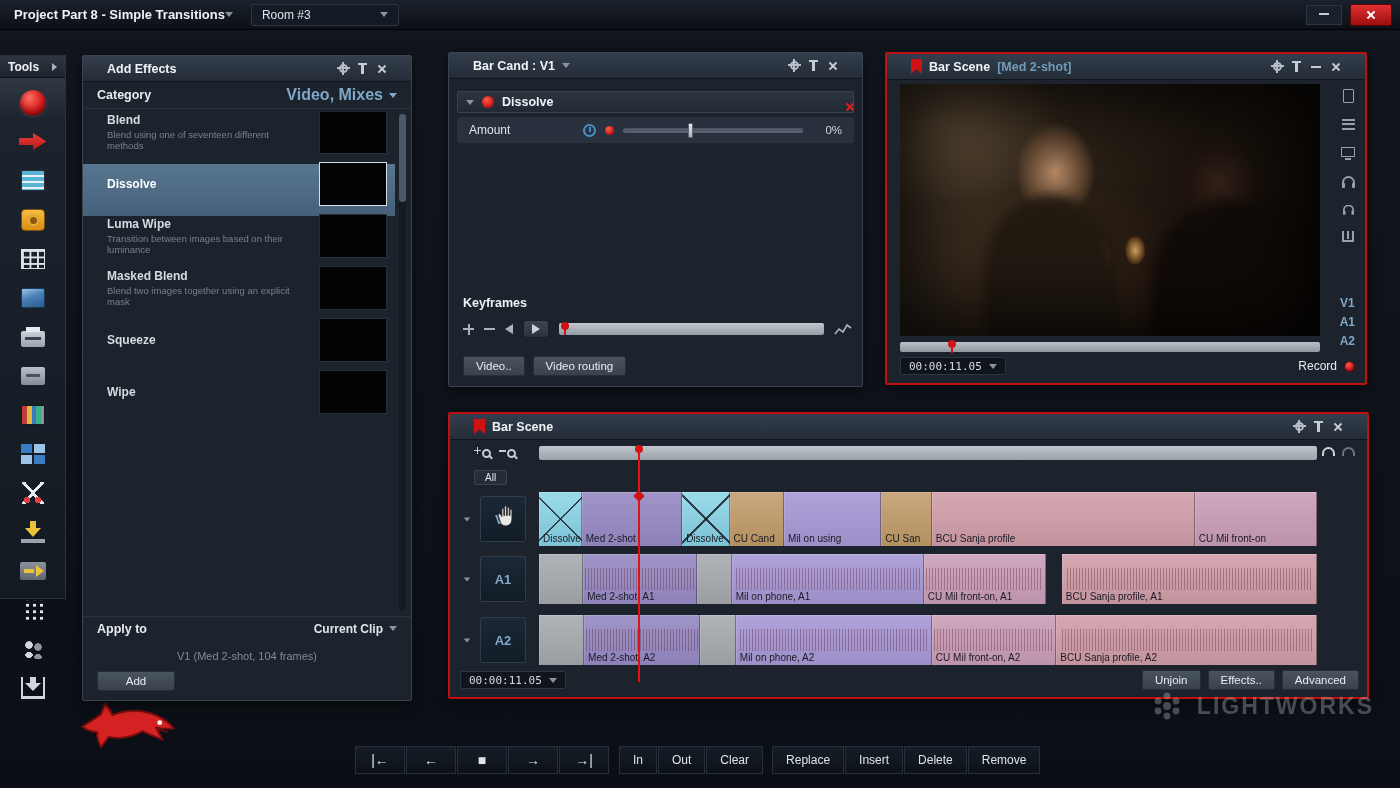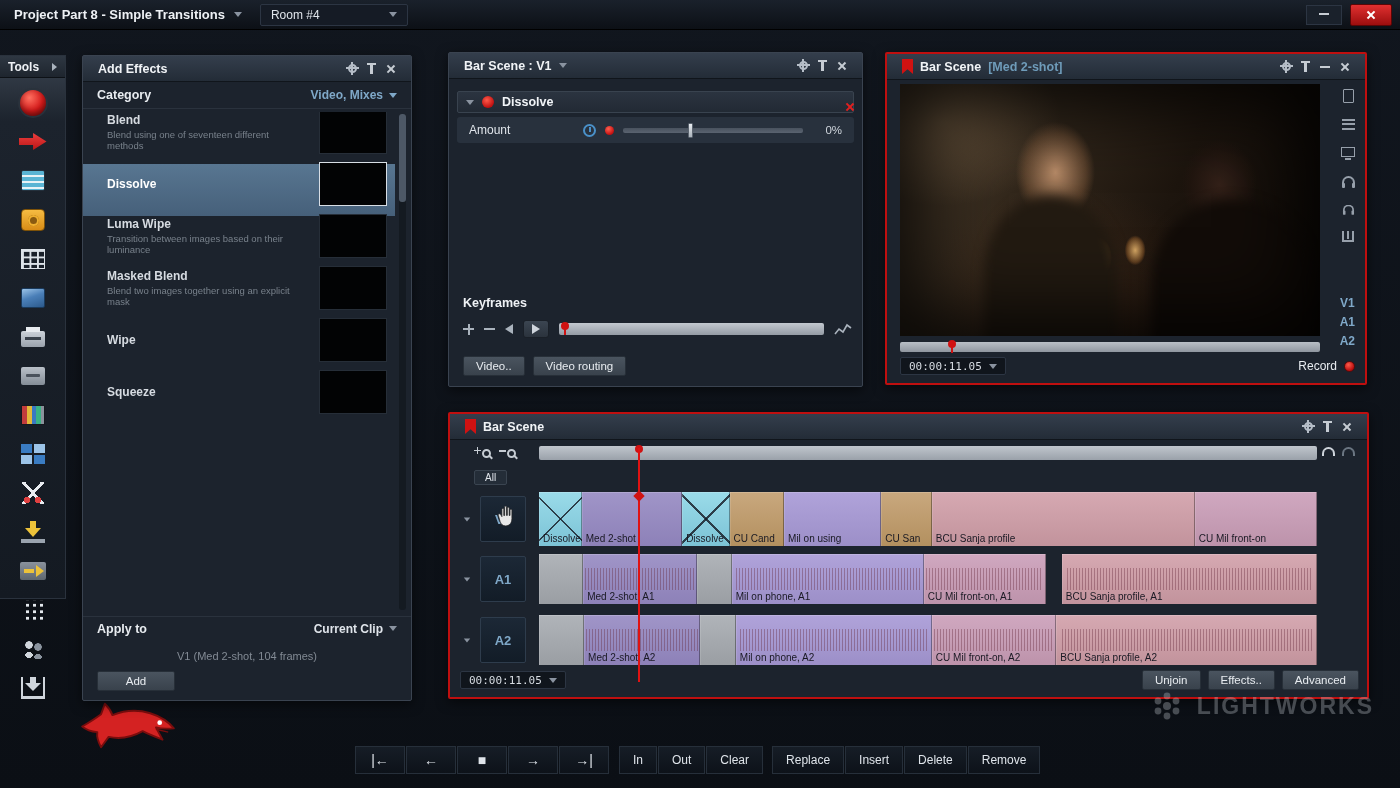--- a/index.html
+++ b/index.html
@@ -15,31 +15,31 @@
   .x-ico::before{transform:rotate(45deg)}.x-ico::after{transform:rotate(-45deg)}
   .gear-ico{width:9px;height:9px;border-radius:50%;border:2px solid #b6bec8;position:relative}
   .gear-ico::before{content:'';position:absolute;left:1.3px;top:-4px;width:2.2px;height:13px;background:#b6bec8}
   .gear-ico::after{content:'';position:absolute;left:-4px;top:1.3px;width:13px;height:2.2px;background:#b6bec8}
   .pin-ico{position:relative;width:9px;height:11px}
   .pin-ico::before{content:'';position:absolute;left:0;top:0;width:9px;height:2.2px;background:#c6ccd3}
   .pin-ico::after{content:'';position:absolute;left:3.4px;top:2px;width:2.2px;height:9px;background:#c6ccd3}
   .min-ico{width:10px;height:2px;background:#c6ccd3;margin-top:7px}
   .panel{position:absolute;background:#1c232d;border:1px solid #3a4350;box-shadow:0 3px 12px rgba(0,0,0,.55);border-radius:2px}
   .red-border{border:2px solid #bf0f0f}
-  .panel-header{height:26px;background:linear-gradient(#343e4c,#232c37);display:flex;align-items:center;gap:7px;padding:0 15px;border-bottom:1px solid #10151b}
+  .panel-header{height:26px;background:linear-gradient(#343e4c,#232c37);display:flex;align-items:center;gap:7px;padding:0 24px;border-bottom:1px solid #10151b}
   .ph-title{font-weight:bold;font-size:12.5px;color:#f0f3f6;white-space:nowrap}
   .ph-sub{font-weight:bold;font-size:12.5px;color:#6f9cba;white-space:nowrap}
   .ph-icons{margin-left:auto;display:flex;align-items:center;gap:10px}
   .flag{width:11px;height:15px;background:#d01212;clip-path:polygon(0 0,100% 0,100% 100%,50% 68%,0 100%)}
   .btn{height:20px;padding:0 12px;background:linear-gradient(#4a545f,#39424c);border:1px solid #272f38;border-radius:2px;color:#e8ecf0;font-size:11.5px;display:flex;align-items:center;justify-content:center;white-space:nowrap}
   .tc-box{height:18px;background:#10151c;border:1px solid #2c3543;border-radius:2px;display:flex;align-items:center;gap:7px;padding:0 8px;font-family:"DejaVu Sans Mono",monospace;font-size:11px;color:#d8dde3}
 
   
   .titlebar{position:absolute;top:0;left:0;right:0;height:30px;background:linear-gradient(#1a212b,#0c1016);display:flex;align-items:center;padding:0 8px;border-bottom:1px solid #000}
-  .proj-dd{display:flex;align-items:center;gap:9px;padding:0 6px;height:24px}
+  .proj-dd{display:flex;align-items:center;padding:0 6px;height:24px}
   .proj-title{font-weight:bold;font-size:13px;color:#eef1f5}
   .room-dd{margin-left:12px;width:148px;height:22px;background:#151b25;border:1px solid #2c3543;border-radius:2px;display:flex;align-items:center;padding:0 10px;font-size:12px;color:#dfe4ea}
   .room-dd .tri-down{margin-left:auto}
   .win-controls{margin-left:auto;display:flex;align-items:center;gap:8px}
   .win-min{width:36px;height:20px;background:#1a212b;border:1px solid #2c3543;display:flex;justify-content:center}
   .win-close{width:42px;height:22px;background:linear-gradient(#e03030,#9c0e0e);border:1px solid #5a0606;border-radius:2px;display:flex;align-items:center;justify-content:center;position:relative}
   .win-close .x-ico::before,.win-close .x-ico::after{background:#fff;width:2.2px}
 
   
   .tools-panel{position:absolute;left:0;top:55px;width:66px;height:544px;background:linear-gradient(#3a434f,#1c232d 12%,#141a22);border:1px solid #2a323d;border-left:none}
@@ -72,21 +72,21 @@
   .ti-keypad{width:22px;height:20px;background-image:radial-gradient(#e4e9ee 1.7px,transparent 2px);background-size:7px 6.5px;background-position:2px 2px}
   .ti-users{width:26px;height:20px;background:radial-gradient(circle at 9px 6px,#d0d6dc 3.5px,transparent 4px),radial-gradient(circle at 18px 8px,#8a939e 3.5px,transparent 4px),radial-gradient(ellipse 6px 5px at 9px 16px,#d0d6dc 60%,transparent 62%),radial-gradient(ellipse 6px 5px at 18px 18px,#8a939e 60%,transparent 62%)}
   .ti-eject{width:24px;height:22px;border-left:2.5px solid #cfd5dc;border-right:2.5px solid #cfd5dc;border-bottom:3px solid #cfd5dc}
   .ti-eject::before{content:'';position:absolute;left:7px;top:0;width:6px;height:7px;background:#cfd5dc}
   .ti-eject::after{content:'';position:absolute;left:2px;top:6px;border-left:8px solid transparent;border-right:8px solid transparent;border-top:8px solid #cfd5dc}
 
   
   .add-effects{left:82px;top:55px;width:330px;height:646px}
   .cat-row{display:flex;align-items:center;height:27px;padding:0 14px;border-bottom:1px solid #2a323d}
   .cat-label{font-weight:bold;font-size:12.5px;color:#e8ecf0}
-  .cat-value{margin-left:auto;font-weight:bold;font-size:12px;color:#7fa8c8;display:flex;gap:6px;align-items:center}
+  .cat-value{margin-left:auto;font-weight:bold;font-size:16px;color:#7fa8c8;display:flex;gap:6px;align-items:center}
   .cat-value .tri-down{border-top-color:#7fa8c8}
   .effects-list{position:absolute;top:56px;left:0;right:16px;bottom:90px;overflow:hidden}
   .fx-row{display:flex;align-items:center;height:52px;padding:0 8px 12px 24px;position:relative}
   .fx-row.sel{background:linear-gradient(#587691,#46607a)}
   .fx-meta{flex:1;padding-right:8px}
   .fx-name{font-weight:bold;font-size:12px;color:#d6dbe1}
   .fx-row.sel .fx-name{color:#fff}
   .fx-desc{font-size:9.5px;color:#78818b;line-height:1.2;margin-top:2px;max-width:185px}
   .fx-thumb{width:68px;height:44px;background:#020304;border:1px solid #262e38;flex:none}
   .fx-row.sel .fx-thumb{border-color:#d8dee5}
@@ -224,21 +224,21 @@
 <body>
 
 <div class="screen">
 
   <div class="titlebar">
     <div class="proj-dd">
       <span class="proj-title">Project Part 8 - Simple Transitions</span>
       <span class="tri-down"></span>
     </div>
     <div class="room-dd">
-      <span>Room #4</span>
+      <span>Room #3</span>
       <span class="tri-down"></span>
     </div>
     <div class="win-controls">
       <div class="win-min">
           <span class="min-ico"></span>
         </div>
       <div class="win-close">
           <span class="x-ico"></span>
         </div>
     </div>
@@ -348,48 +348,48 @@
         </div>
         <div class="fx-row">
           <div class="fx-meta">
             <div class="fx-name">Masked Blend</div>
             <div class="fx-desc">Blend two images together using an explicit mask</div>
           </div>
           <div class="fx-thumb"></div>
         </div>
         <div class="fx-row">
           <div class="fx-meta">
-            <div class="fx-name">Wipe</div>
+            <div class="fx-name">Squeeze</div>
           </div>
           <div class="fx-thumb"></div>
         </div>
         <div class="fx-row">
           <div class="fx-meta">
-            <div class="fx-name">Squeeze</div>
+            <div class="fx-name">Wipe</div>
           </div>
           <div class="fx-thumb"></div>
         </div>
       </div>
     <div class="scrollbar">
         <div class="scroll-thumb"></div>
       </div>
     <div class="apply-row">
       <span class="apply-label">Apply to</span>
       <span class="apply-value">
         <span>Current Clip</span>
         <span class="tri-down"></span>
       </span>
     </div>
     <div class="apply-target">V1 (Med 2-shot, 104 frames)</div>
     <div class="btn add-btn">Add</div>
   </div>
 
   <div class="panel effect-editor">
     <div class="panel-header">
-      <span class="ph-title">Bar Scene : V1</span>
+      <span class="ph-title">Bar Cand : V1</span>
       <span class="tri-down"></span>
       <span class="ph-icons">
         <span class="gear-ico"></span>
         <span class="pin-ico"></span>
         <span class="x-ico"></span>
       </span>
     </div>
     <div class="fx-head-row">
       <span class="tri-down"></span>
       <span class="fx-badge"></span>

